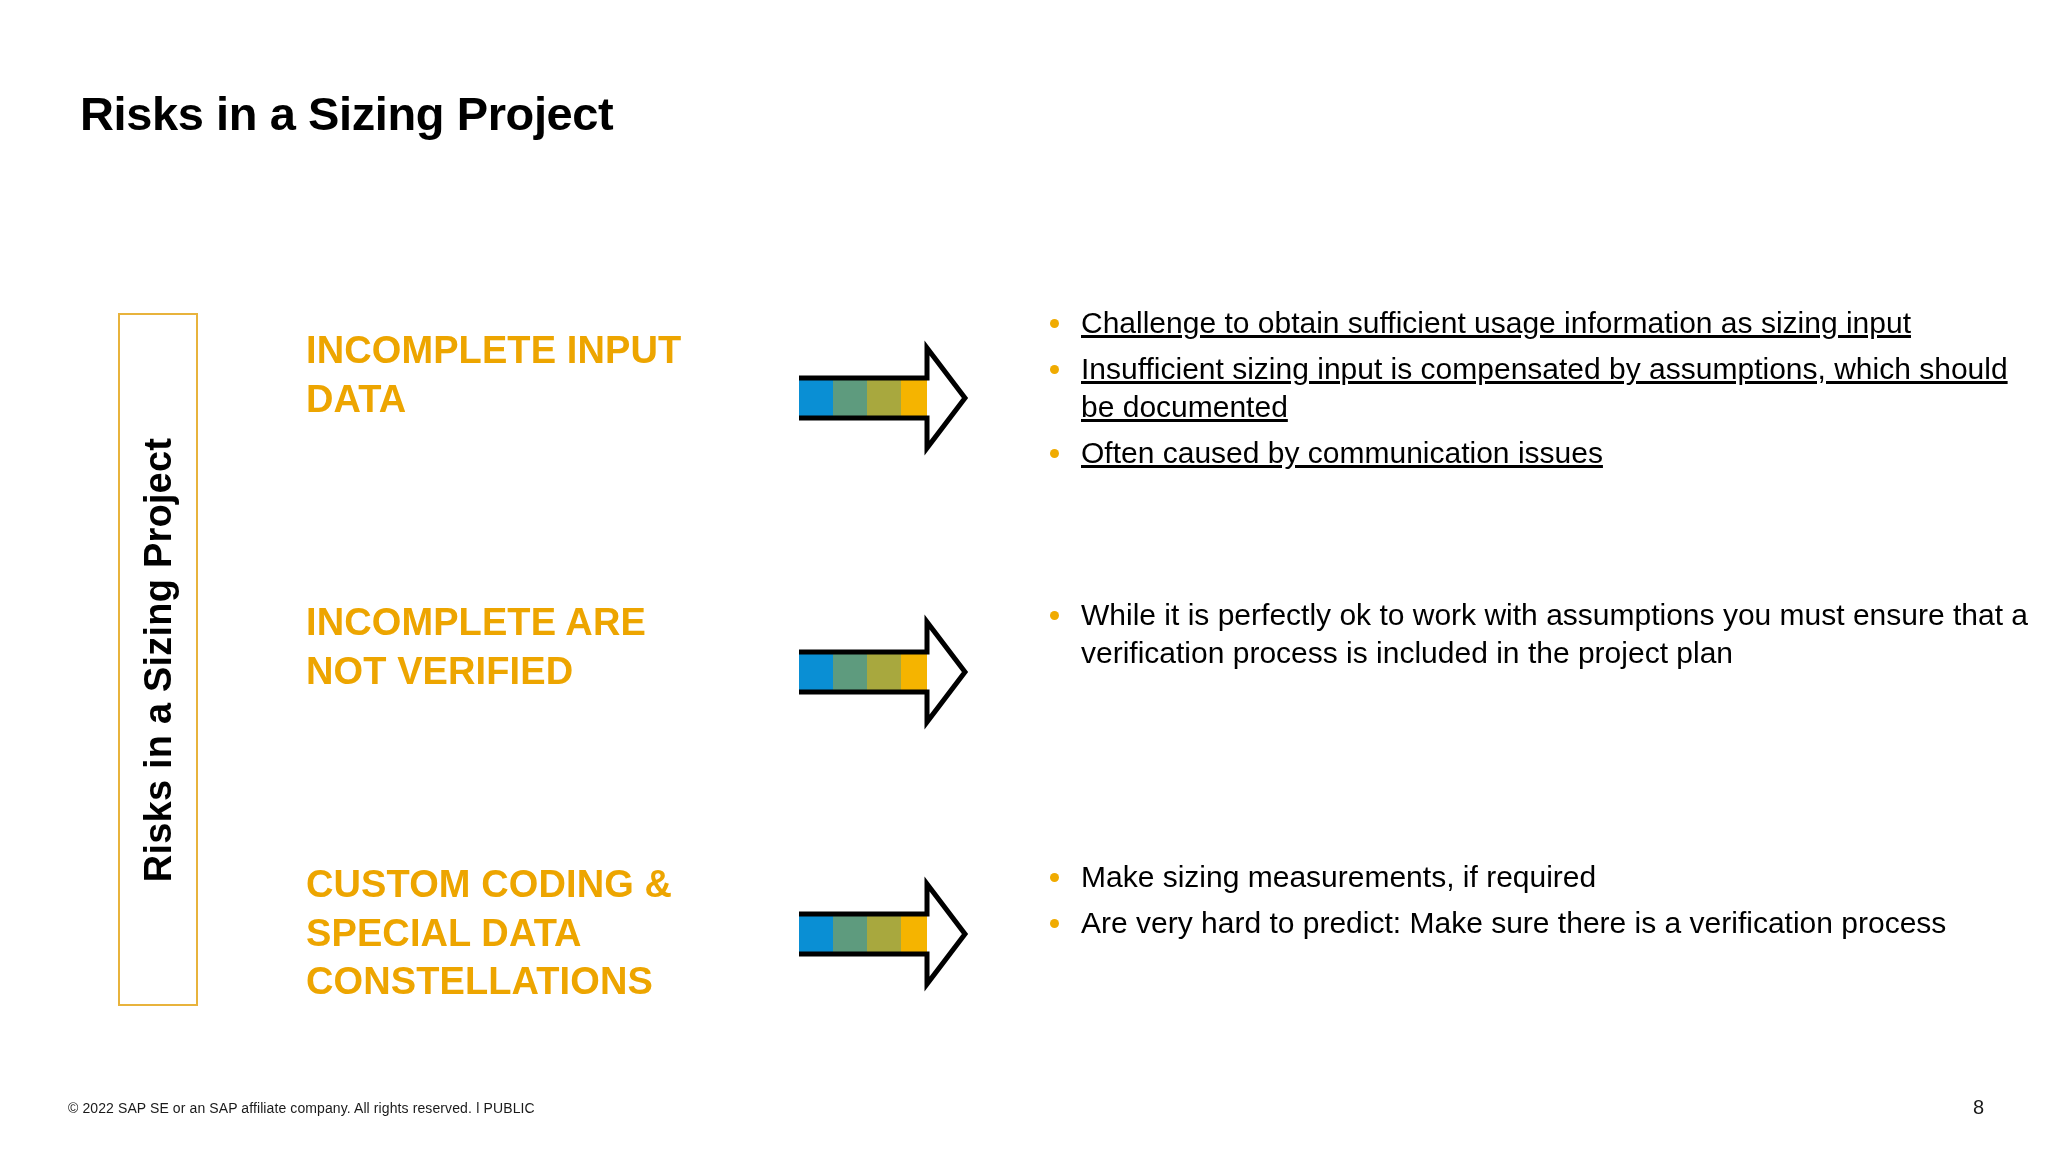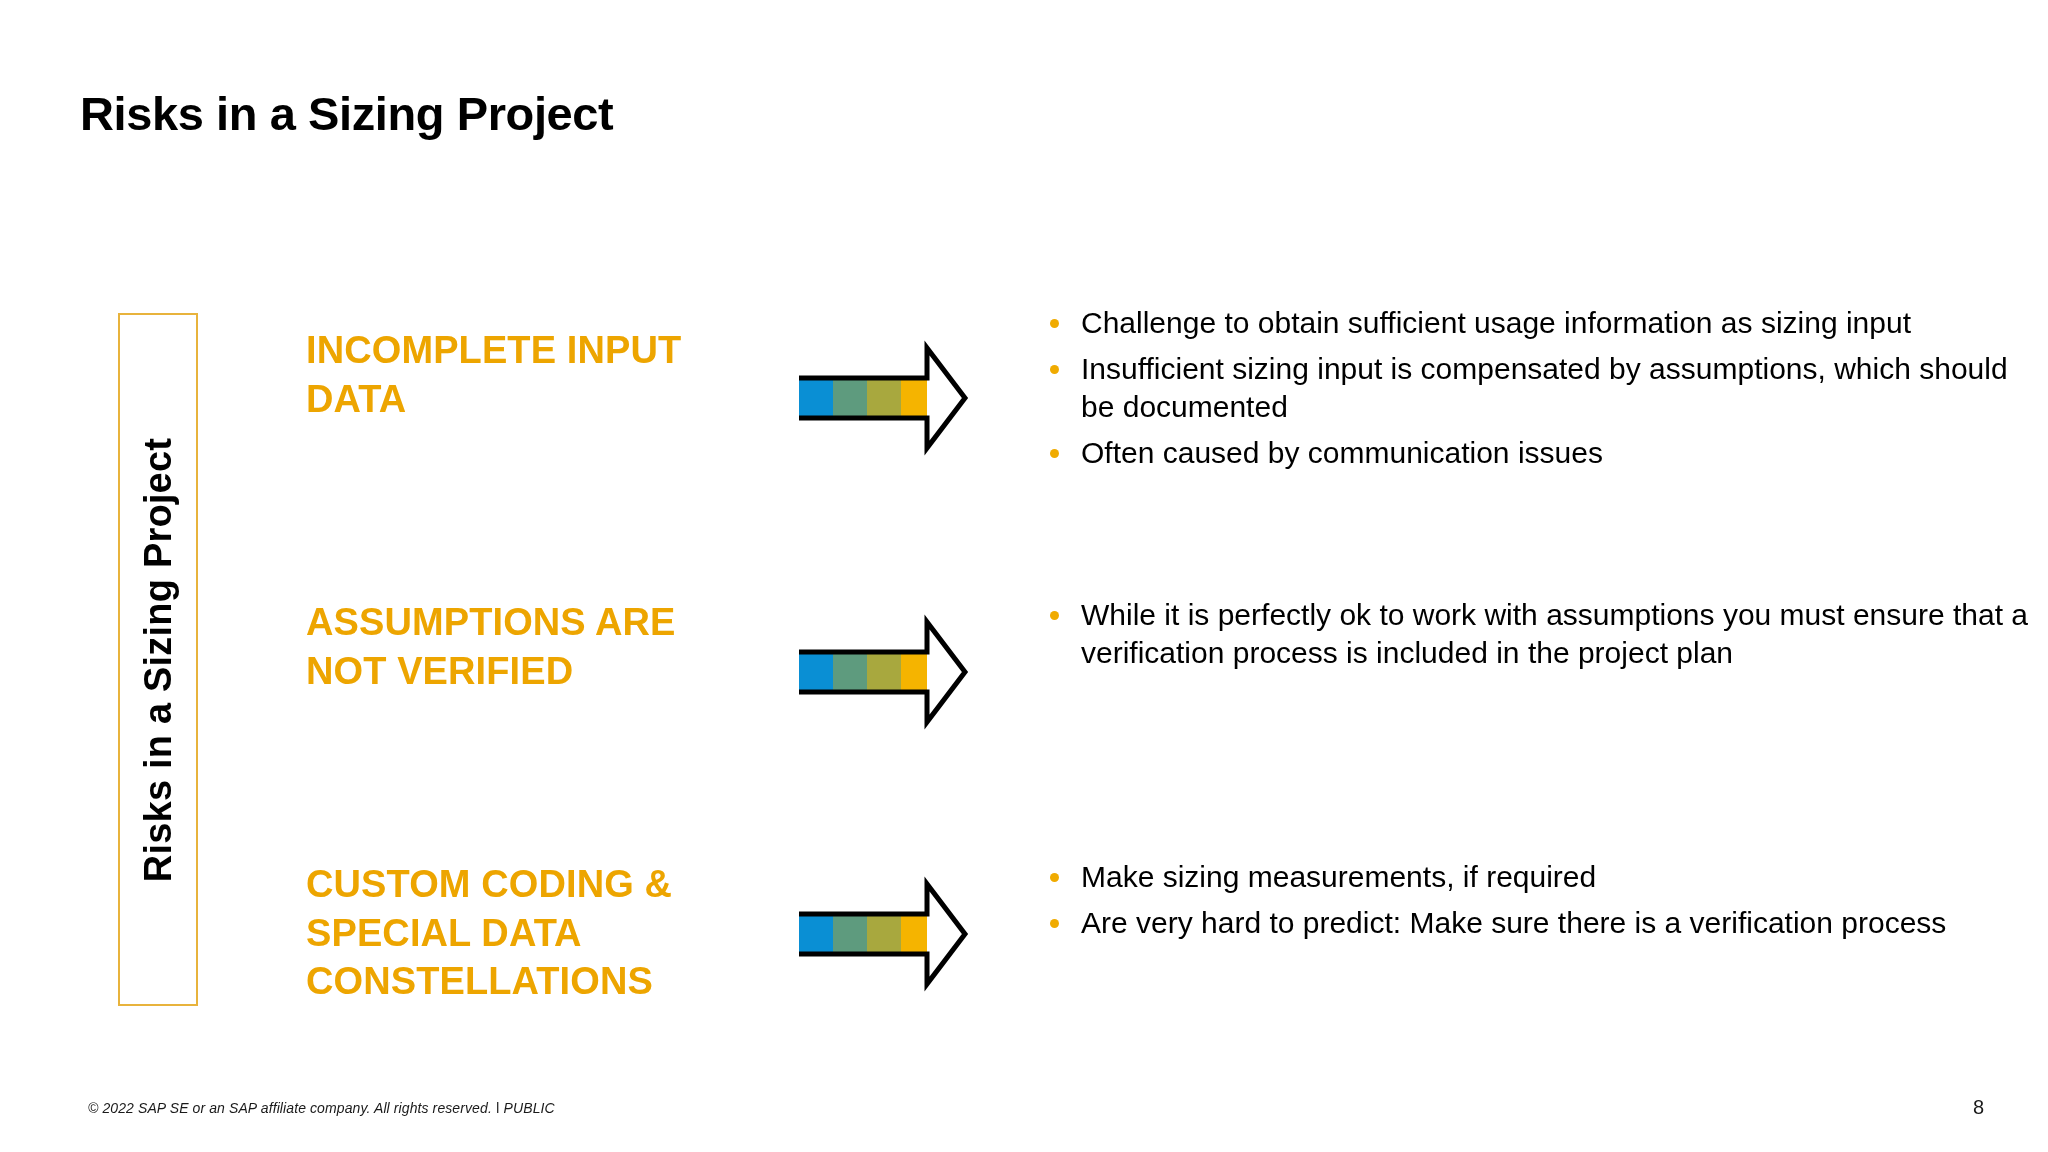--- a/index.html
+++ b/index.html
@@ -92,21 +92,21 @@
 
   
   .bullets {
     position: absolute;
     left: 1044px;
     width: 990px;
     margin: 0;
     padding: 0;
     list-style: none;
   }
-  #row-0 .bullets { top: -22px; }
+  #row-0 .bullets { top: -22px; text-decoration: underline; }
   #row-1 .bullets { top: -2px; }
   #row-2 .bullets { top: -2px; }
 
   .bullets li {
     position: relative;
     padding-left: 37px;
     font-size: 30px;
     line-height: 1.27;
     color: #000000;
     margin-bottom: 8px;
@@ -118,27 +118,26 @@
     top: 15px;
     width: 9px;
     height: 9px;
     border-radius: 50%;
     background: #F0AB00;
   }
 
   
   #footer-copyright {
     position: absolute;
-    left: 88px;
+    left: 68px;
     top: 1100px;
     font-size: 14px;
     color: #1a1a1a;
     letter-spacing: 0.1px;
     white-space: nowrap;
-    font-style: italic;
   }
   #footer-page-number {
     position: absolute;
     right: 64px;
     top: 1096px;
     font-size: 20px;
     color: #1a1a1a;
     text-align: right;
   }
 </style>
@@ -177,21 +176,21 @@
         <span>Insufficient sizing input is compensated by assumptions, which should be documented</span>
       </li>
       <li>
         <span class="dot"></span>
         <span>Often caused by communication issues</span>
       </li>
     </ul>
   </div>
 
   <div class="row" id="row-1">
-    <div class="row-heading">ASSUMPTIONS ARE NOT VERIFIED</div>
+    <div class="row-heading">INCOMPLETE ARE NOT VERIFIED</div>
 
     <div class="arrow-wrap">
       <svg width="175" height="116" viewBox="0 0 175 116" xmlns="http://www.w3.org/2000/svg">
         <rect x="2" y="38" width="34" height="40" fill="#0A8FD4"></rect>
         <rect x="36" y="38" width="34" height="40" fill="#5E9B7E"></rect>
         <rect x="70" y="38" width="34" height="40" fill="#A8A83E"></rect>
         <rect x="104" y="38" width="26" height="40" fill="#F5B400"></rect>
         <path d="M130 8 L168 58 L130 108 Z" fill="#FFFFFF"></path>
         <path d="M2 38 L130 38 L130 8 L168 58 L130 108 L130 78 L2 78" fill="none" stroke="#000000" stroke-width="5" stroke-linejoin="miter"></path>
       </svg>

